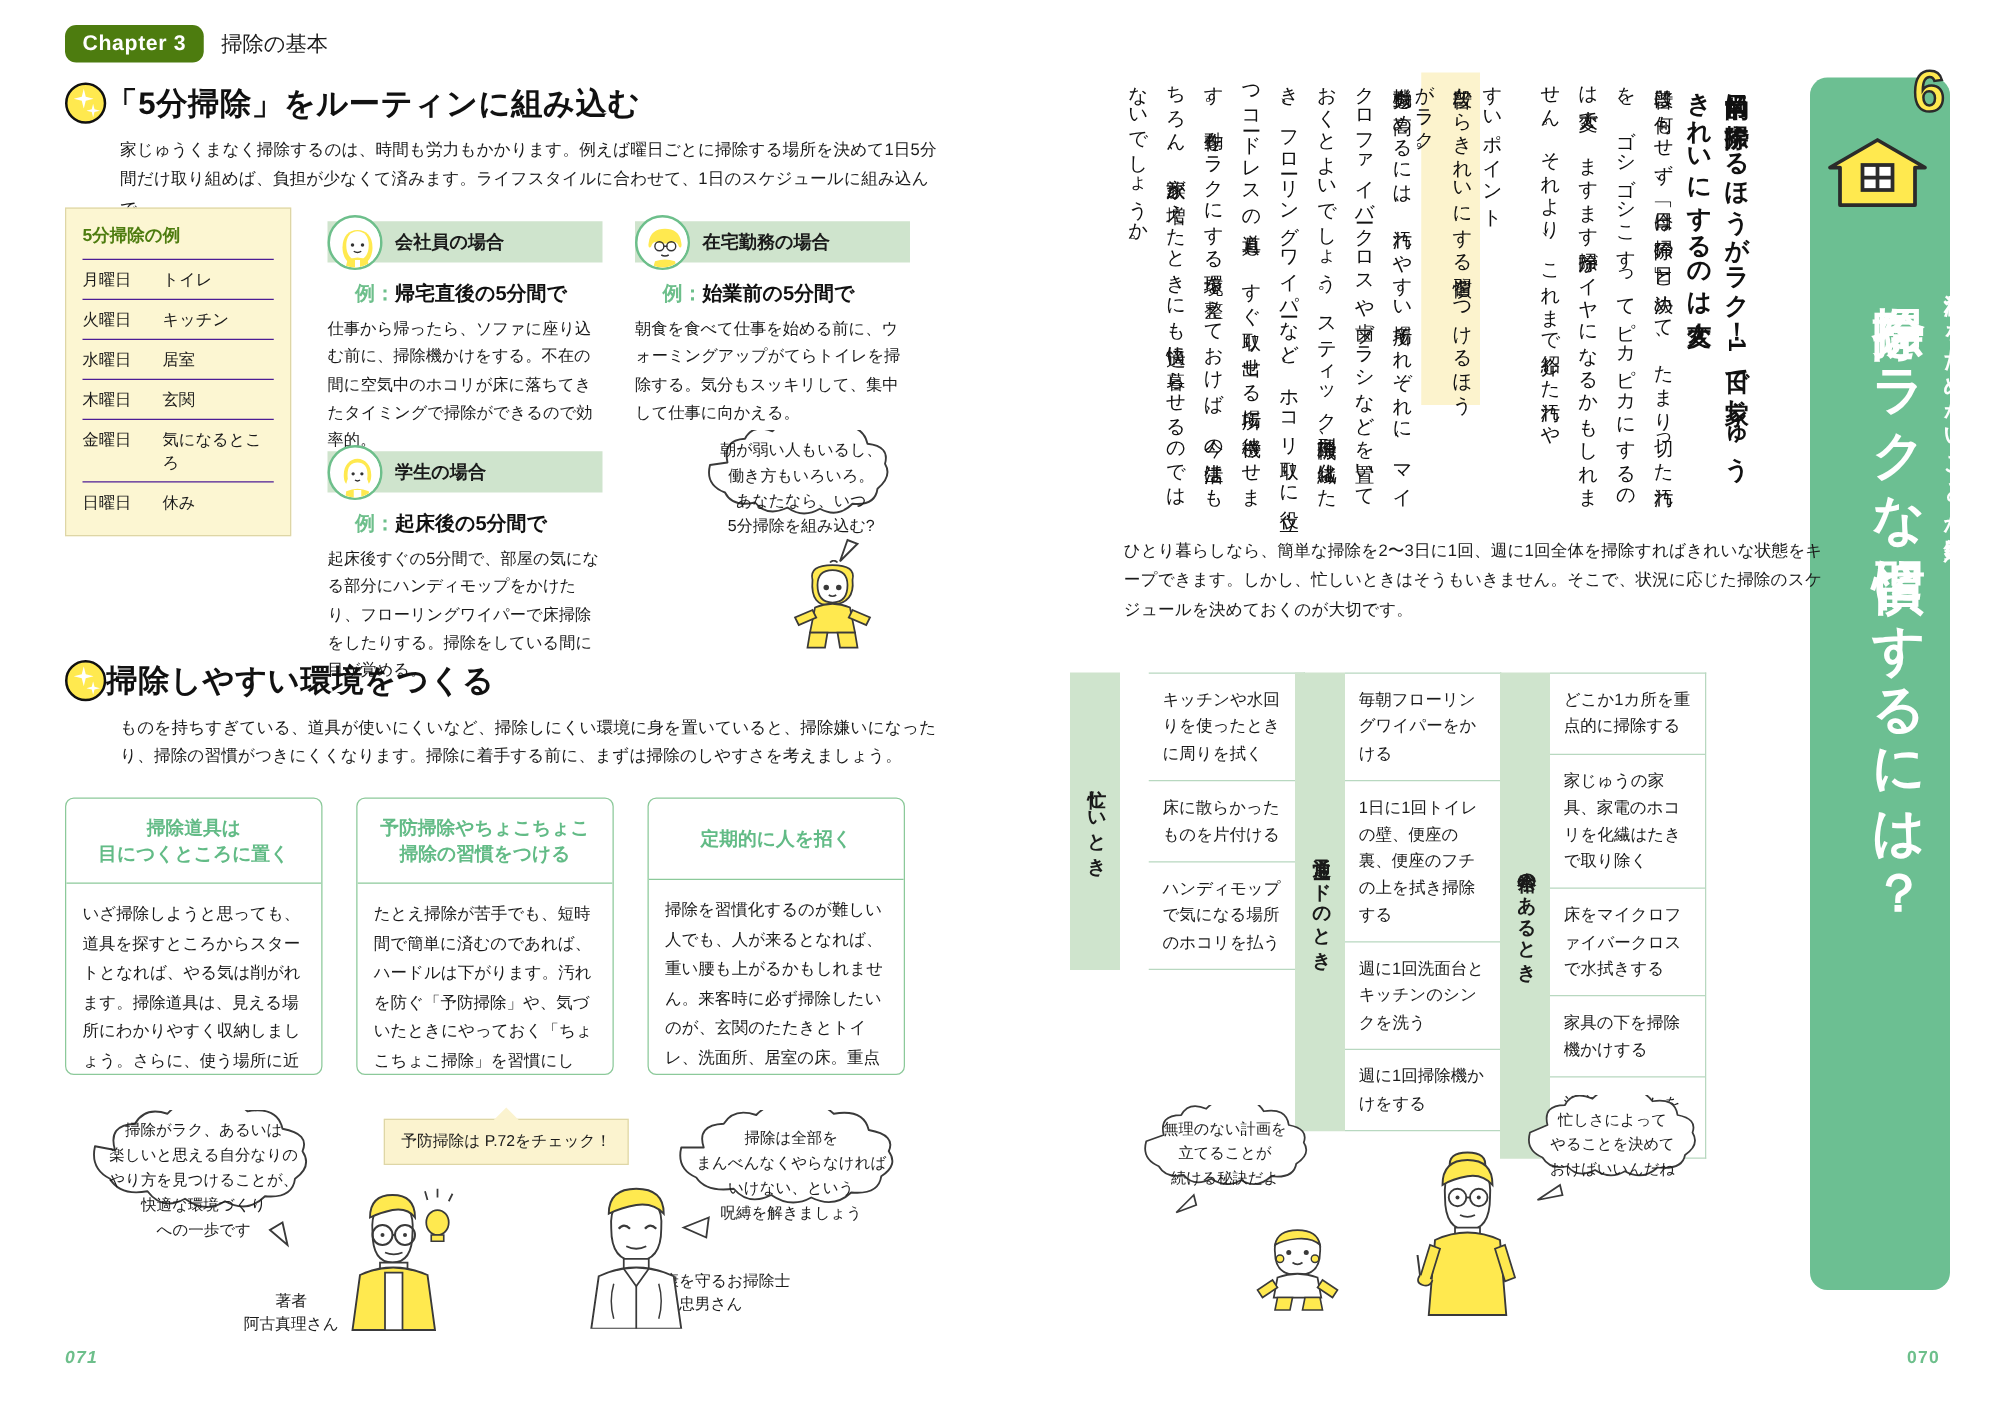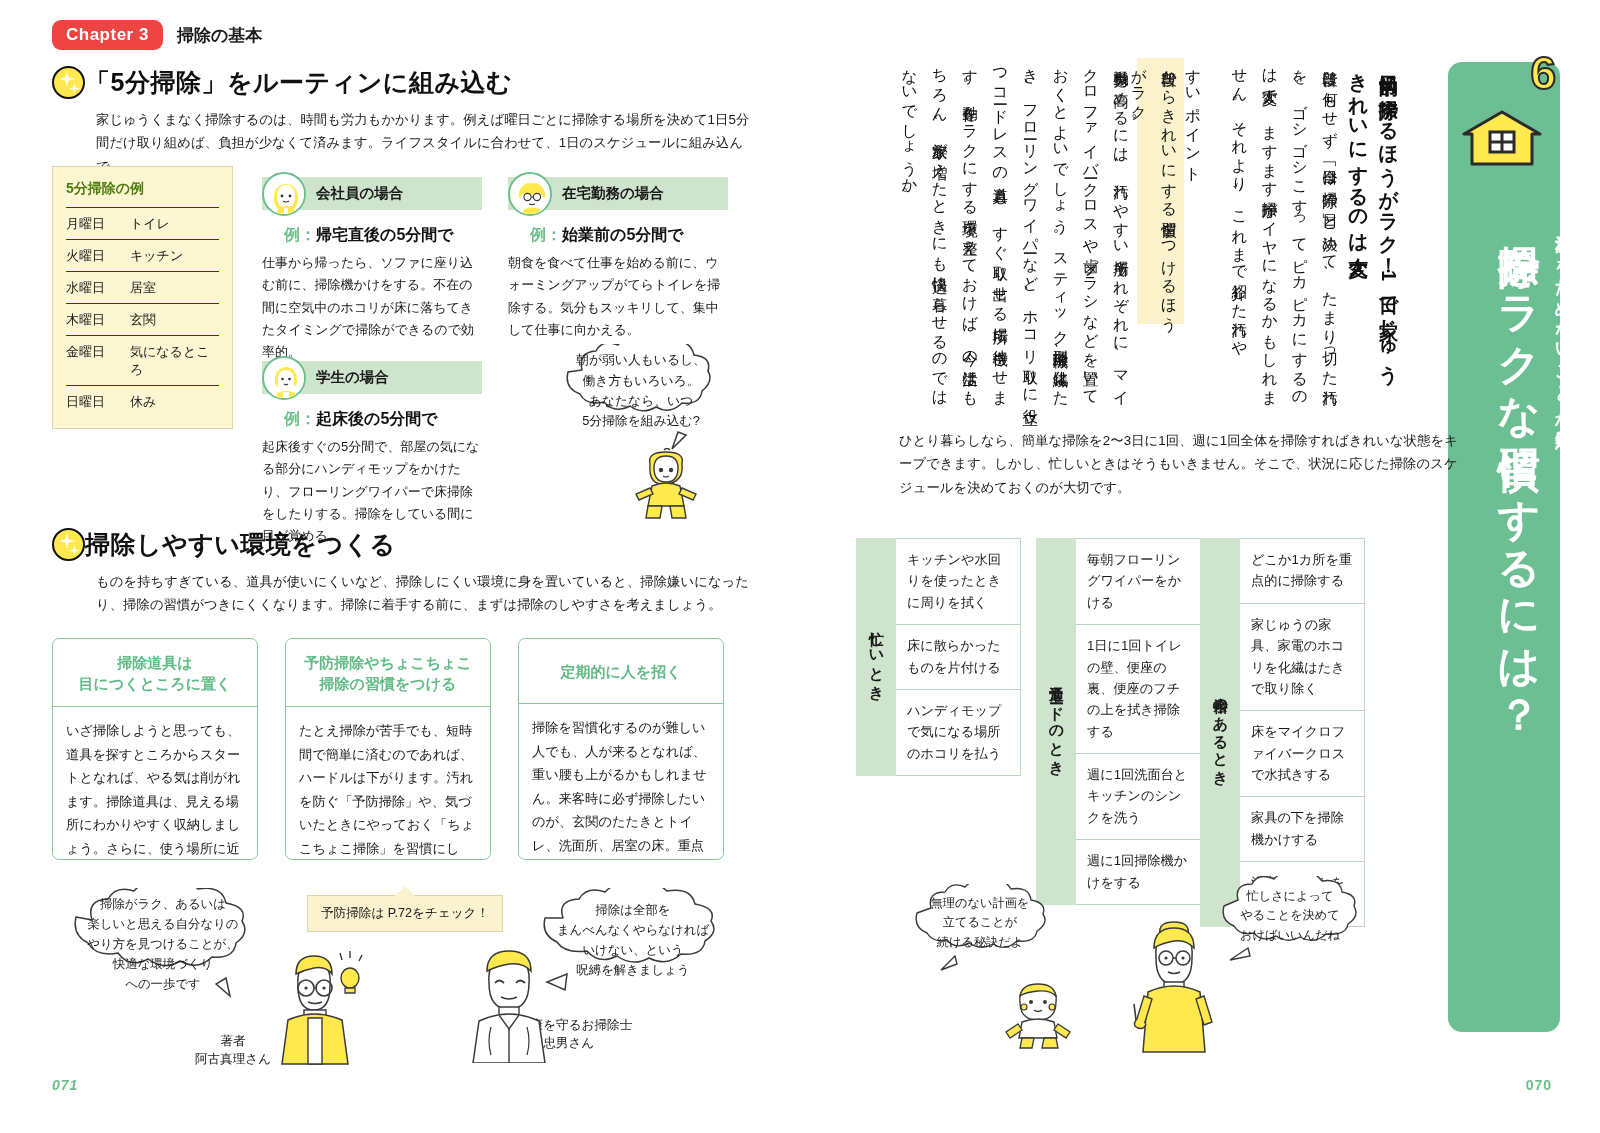--- a/index.html
+++ b/index.html
@@ -15,25 +15,25 @@
     background: #fff;
   }
 
   
   .left-page { position: absolute; left: 0; top: 0; width: 800px; height: 1133px; }
   .right-page { position: absolute; left: 800px; top: 0; width: 800px; height: 1133px; }
 
   
   .chapter-row { position: absolute; left: 52px; top: 20px; display: flex; align-items: center; gap: 14px; }
   .chapter-badge {
-    background: #ef4444; color: #fff; border-radius: 9px;
+    background: #4d7c0f; color: #fff; border-radius: 9px;
     padding: 6px 14px 7px 14px; font-size: 17px; font-weight: bold;
     letter-spacing: .5px; line-height: 1;
   }
-  .chapter-title { font-size: 17px; color: #1a1a1a; font-weight: 700; }
+  .chapter-title { font-size: 17px; color: #1a1a1a; font-weight: 400; }
 
   
   .sec-head { display: flex; align-items: center; }
   .sparkle {
     width: 33px; height: 33px; border-radius: 50%;
     background: #ffe94f; border: 2px solid #111;
     position: relative; flex: 0 0 auto;
   }
   .sparkle:before, .sparkle:after {
     content: ""; position: absolute; background: #fff;
@@ -425,21 +425,21 @@
     <div class="vbody" style="right:464px; top:58px; height:340px; width:312px;">機動力を高めるには、汚れやすい場所それぞれに、マイクロファイバークロスや歯ブラシなどを置いておくとよいでしょう。スティック型掃除機、化繊はたき、フローリングワイパーなど、ホコリ取りに役立つコードレスの道具も、すぐ取り出せる場所に待機させます。動作をラクにする環境を整えておけば、今の生活はもちろん、家族が増えたときにも快適に暮らせるのではないでしょうか。</div>
 
     <div style="position:absolute; left:55px; top:420px; width:600px;">
       <div class="sec-body" style="width:560px;">ひとり暮らしなら、簡単な掃除を2〜3日に1回、週に1回全体を掃除すればきれいな状態をキープできます。しかし、忙しいときはそうもいきません。そこで、状況に応じた掃除のスケジュールを決めておくのが大切です。</div>
     </div>
 
     <div class="sched" style="left:56px; top:538px;">
       <div class="sched-label">
         <span>忙しいとき</span>
       </div>
-      <div class="sched-items" id="sched-0" style="width:125px;">
+      <div class="sched-items" id="sched-0" style="width:125px;margin-left:23px;">
           <div class="sched-item">キッチンや水回りを使ったときに周りを拭く</div>
           <div class="sched-item">床に散らかったものを片付ける</div>
           <div class="sched-item">ハンディモップで気になる場所のホコリを払う</div>
         </div>
     </div>
 
     <div class="sched" style="left:236px; top:538px;">
       <div class="sched-label">
         <span>通常モードのとき</span>
       </div>

